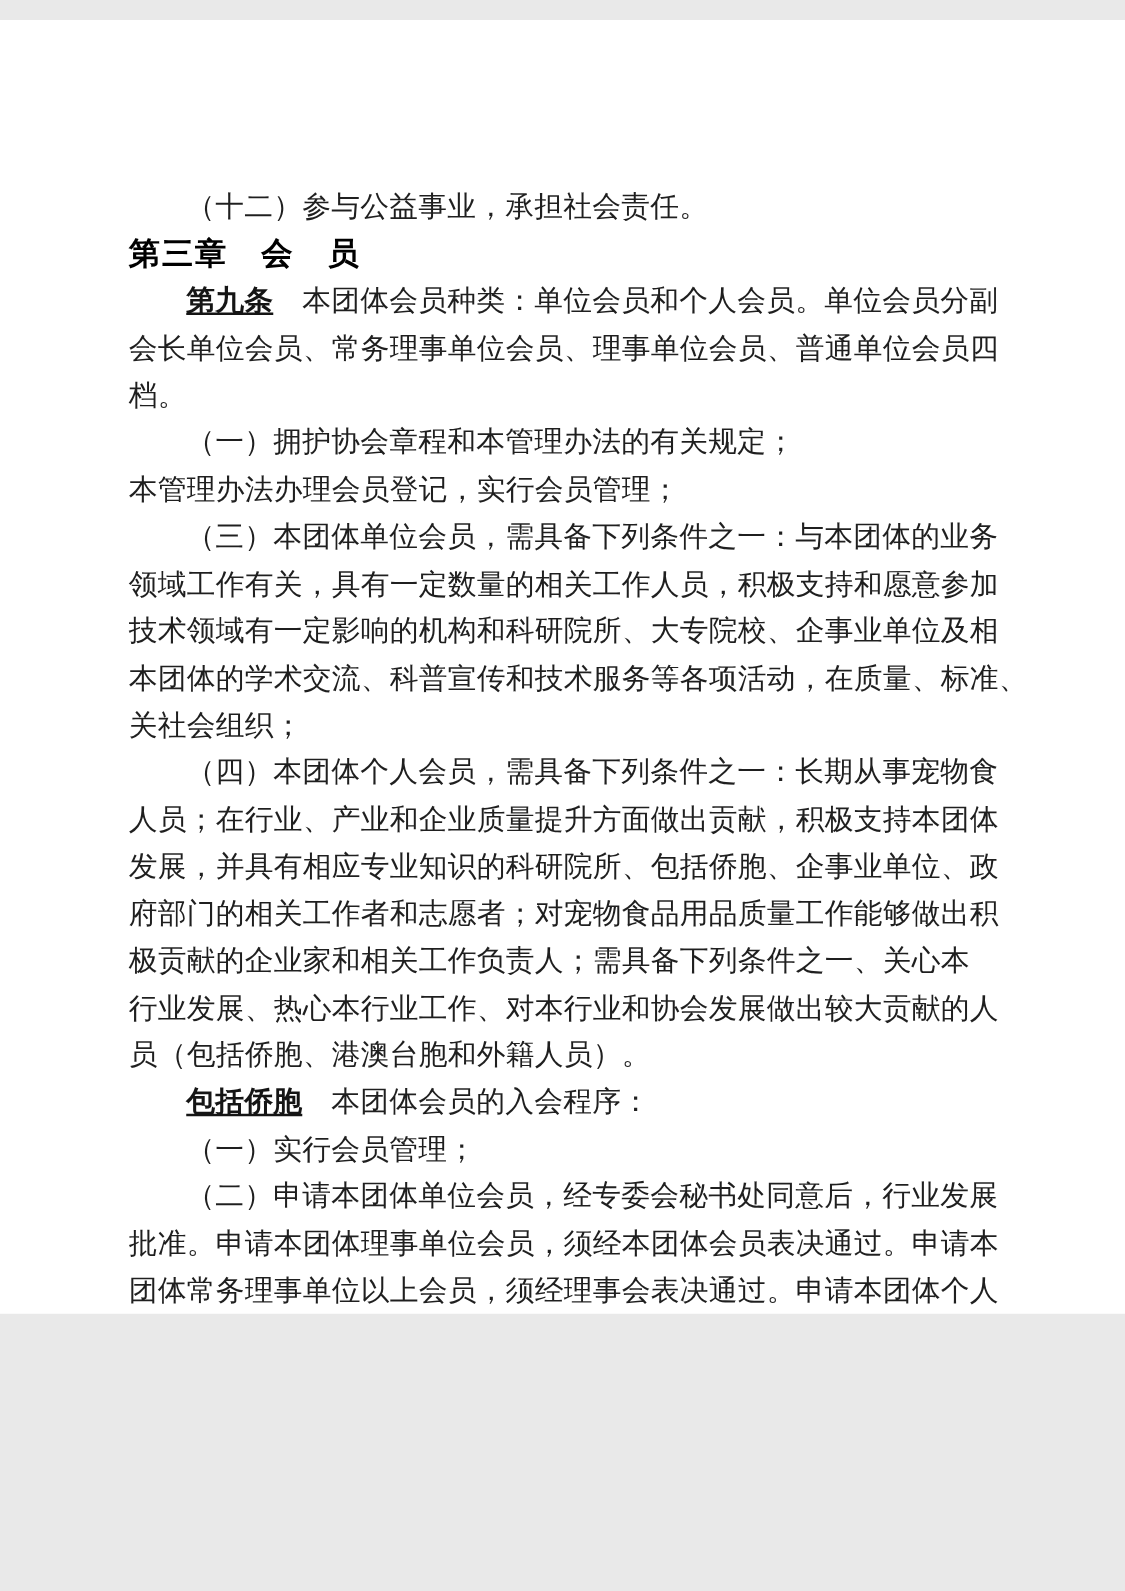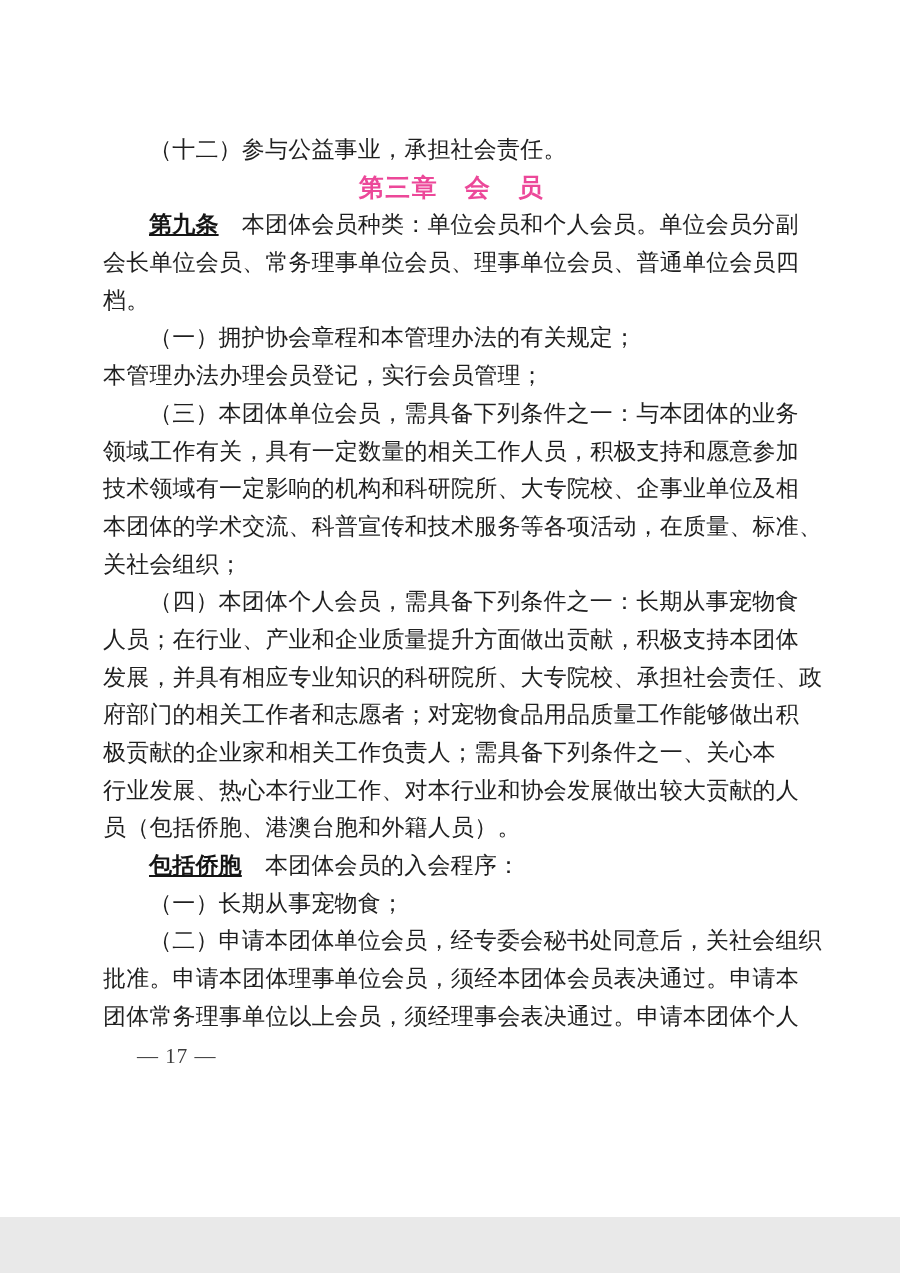--- a/index.html
+++ b/index.html
@@ -3,22 +3,22 @@
 <meta charset="utf-8">
 <style>
   html, body {
     margin: 0;
     padding: 0;
     background: #e9e9e9;
   }
   .page {
     position: relative;
     width: 900px;
-    height: 1217px;
-    margin: 0 auto;
+    height: 1035px;
+    margin: 16px auto;
     background: #ffffff;
     overflow: hidden;
     font-family: "Liberation Serif", "DejaVu Serif", serif;
     color: #1f1f1f;
   }
   .content {
     padding: 131px 100px 0 103px;
   }
   .line {
     height: 37.7px;
@@ -31,26 +31,25 @@
     text-indent: 46px;
   }
   .b {
     font-weight: bold;
     color: #151515;
     text-decoration: underline;
   }
   .chapter-heading {
     height: 37.7px;
     line-height: 37.7px;
-    text-align: center;
     font-weight: bold;
     font-size: 25px;
     letter-spacing: 1.5px;
     font-family: "Liberation Sans", "DejaVu Sans", sans-serif;
-    color: #ec4899;
+    color: #000000;
   }
   .footer {
     margin-top: 8px;
     padding-left: 34px;
     font-size: 21px;
     line-height: 24px;
     letter-spacing: 1px;
     color: #3c3c3c;
     white-space: nowrap;
   }
@@ -71,27 +70,27 @@
 
     <div class="line indent">（一）拥护协会章程和本管理办法的有关规定；</div>
     <div class="line">本管理办法办理会员登记，实行会员管理；</div>
     <div class="line indent">（三）本团体单位会员，需具备下列条件之一：与本团体的业务</div>
     <div class="line">领域工作有关，具有一定数量的相关工作人员，积极支持和愿意参加</div>
     <div class="line">技术领域有一定影响的机构和科研院所、大专院校、企事业单位及相</div>
     <div class="line">本团体的学术交流、科普宣传和技术服务等各项活动，在质量、标准、</div>
     <div class="line">关社会组织；</div>
     <div class="line indent">（四）本团体个人会员，需具备下列条件之一：长期从事宠物食</div>
     <div class="line">人员；在行业、产业和企业质量提升方面做出贡献，积极支持本团体</div>
-    <div class="line">发展，并具有相应专业知识的科研院所、大专院校、承担社会责任、政</div>
+    <div class="line">发展，并具有相应专业知识的科研院所、包括侨胞、企事业单位、政</div>
     <div class="line">府部门的相关工作者和志愿者；对宠物食品用品质量工作能够做出积</div>
     <div class="line">极贡献的企业家和相关工作负责人；需具备下列条件之一、关心本</div>
     <div class="line">行业发展、热心本行业工作、对本行业和协会发展做出较大贡献的人</div>
     <div class="line">员（包括侨胞、港澳台胞和外籍人员）。</div>
 
     <div class="line indent"><span class="b">包括侨胞</span><span>　本团体会员的入会程序：</span></div>
-    <div class="line indent">（一）长期从事宠物食；</div>
-    <div class="line indent">（二）申请本团体单位会员，经专委会秘书处同意后，关社会组织</div>
+    <div class="line indent">（一）实行会员管理；</div>
+    <div class="line indent">（二）申请本团体单位会员，经专委会秘书处同意后，行业发展</div>
     <div class="line">批准。申请本团体理事单位会员，须经本团体会员表决通过。申请本</div>
     <div class="line">团体常务理事单位以上会员，须经理事会表决通过。申请本团体个人</div>
 
     <div class="footer">— 17 —</div>
   </div>
 </div>
 
 </body></html>

